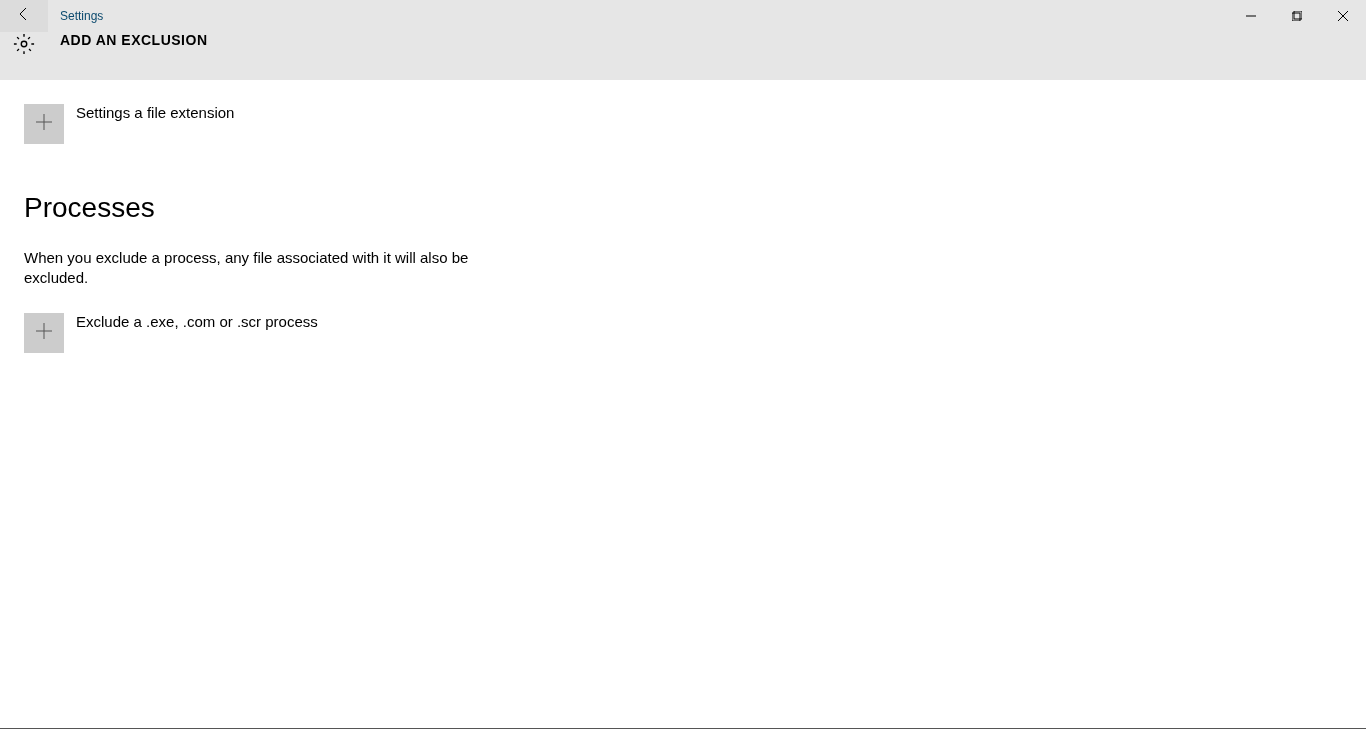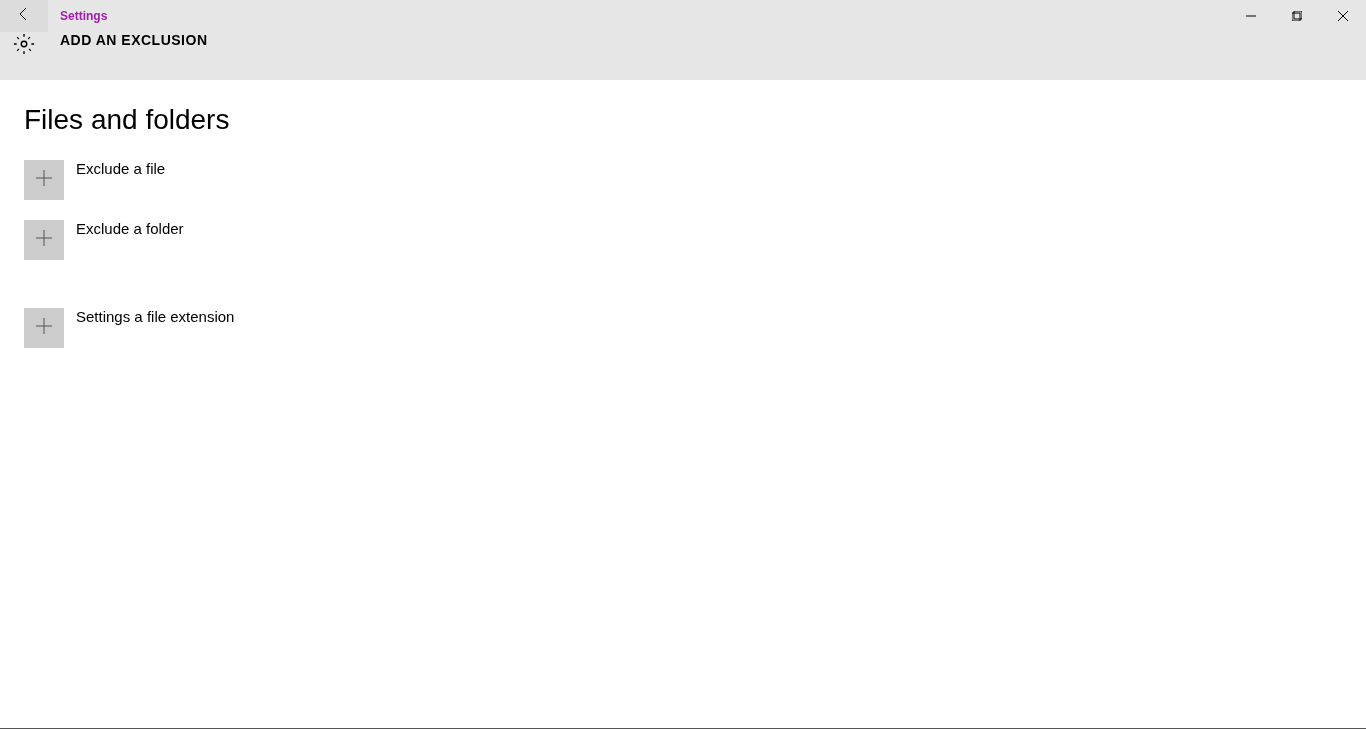--- a/index.html
+++ b/index.html
@@ -20,23 +20,23 @@
     .back-btn {
       width: 48px;
       height: 32px;
       display: flex;
       align-items: center;
       justify-content: center;
       background: #dcdcdc;
     }
     .app-title {
       font-size: 12px;
-      color: #a21caf;
+      color: #0c4a6e;
       margin-left: 12px;
-      font-weight: 700;
+      font-weight: 400;
     }
     .caption-buttons {
       margin-left: auto;
       display: flex;
     }
     .caption-btn {
       width: 46px;
       height: 32px;
       display: flex;
       align-items: center;
@@ -156,56 +156,46 @@
     <svg width="22" height="22" viewBox="0 0 24 24" fill="none" stroke="#000" stroke-width="1.5">
       <circle cx="12" cy="12" r="3"></circle>
       <path d="M12 1v3m0 16v3m11-11h-3M4 12H1m17.5-7.5l-2 2M6.5 17.5l-2 2m15 0l-2-2M6.5 6.5l-2-2"></path>
     </svg>
   </div>
   <div class="page-title">ADD AN EXCLUSION</div>
 </div>
 
 <div class="content">
 
-  <div class="section">
-    <h2 class="section-heading">Files and folders</h2>
-    <div class="action-row">
-      <div class="plus-btn">
-        <span>
-          <svg width="18" height="18" viewBox="0 0 18 18">
-              <line x1="9" y1="1" x2="9" y2="17" stroke="#555" stroke-width="1"></line>
-              <line x1="1" y1="9" x2="17" y2="9" stroke="#555" stroke-width="1"></line>
-            </svg>
-        </span>
-      </div>
-      <div class="action-label">Exclude a file</div>
-    </div>
-    <div class="action-row">
-      <div class="plus-btn">
-        <span>
-          <svg width="18" height="18" viewBox="0 0 18 18">
-              <line x1="9" y1="1" x2="9" y2="17" stroke="#555" stroke-width="1"></line>
-              <line x1="1" y1="9" x2="17" y2="9" stroke="#555" stroke-width="1"></line>
-            </svg>
-        </span>
-      </div>
-      <div class="action-label">Exclude a folder</div>
-    </div>
-  </div>
 
   <div class="section">
     <div class="action-row">
       <div class="plus-btn">
         <span>
           <svg width="18" height="18" viewBox="0 0 18 18">
               <line x1="9" y1="1" x2="9" y2="17" stroke="#555" stroke-width="1"></line>
               <line x1="1" y1="9" x2="17" y2="9" stroke="#555" stroke-width="1"></line>
             </svg>
         </span>
       </div>
       <div class="action-label">Settings a file extension</div>
     </div>
   </div>
 
+  <div class="section">
+    <h2 class="section-heading">Processes</h2>
+    <p class="description">When you exclude a process, any file associated with it will also be excluded.</p>
+    <div class="action-row">
+      <div class="plus-btn">
+        <span>
+          <svg width="18" height="18" viewBox="0 0 18 18">
+              <line x1="9" y1="1" x2="9" y2="17" stroke="#555" stroke-width="1"></line>
+              <line x1="1" y1="9" x2="17" y2="9" stroke="#555" stroke-width="1"></line>
+            </svg>
+        </span>
+      </div>
+      <div class="action-label">Exclude a .exe, .com or .scr process</div>
+    </div>
+  </div>
 
 </div>
 
 <div class="bottom-divider"></div>
 
 </body></html>

